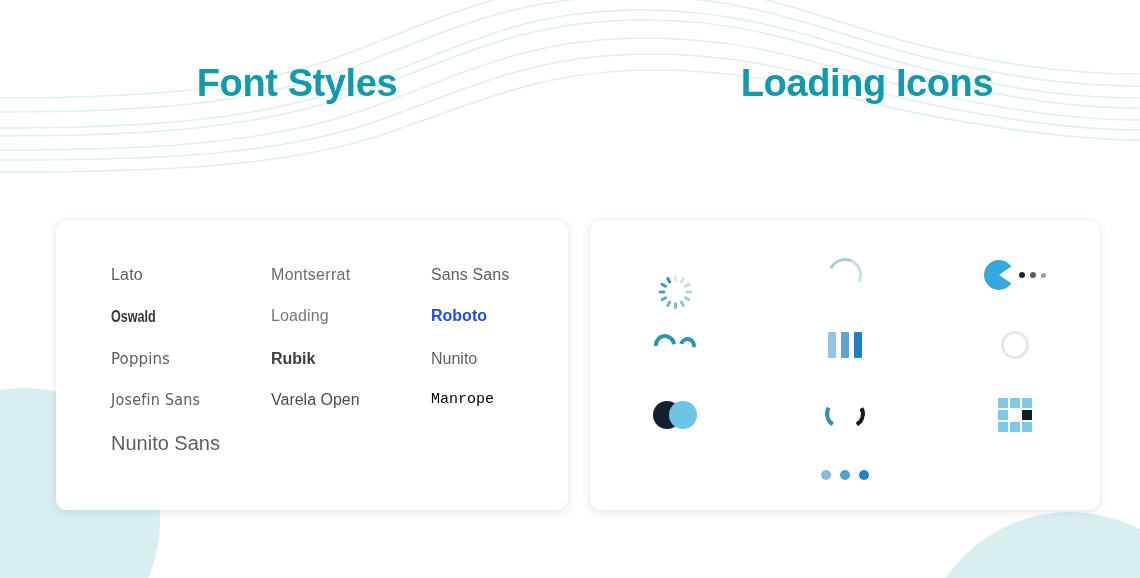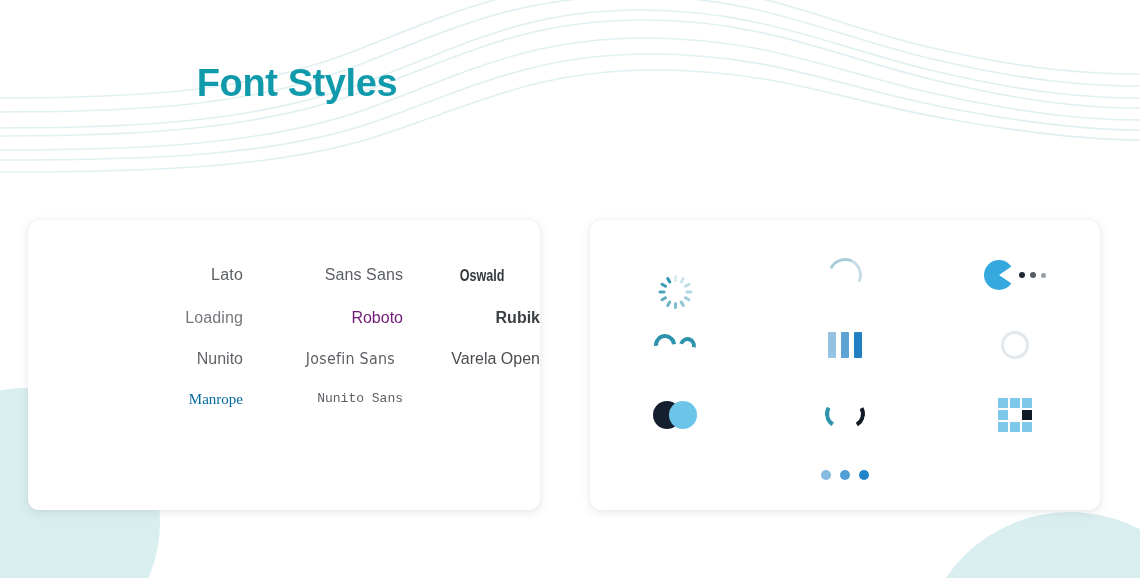--- a/index.html
+++ b/index.html
@@ -78,25 +78,24 @@
   }
 
   
   .card {
     position: absolute;
     background: #ffffff;
     border-radius: 10px;
     box-shadow: 0 2px 10px rgba(60,72,88,0.13), 0 0 1px rgba(60,72,88,0.18);
   }
   .card-fonts {
-    left: 28px;
+    left: 56px;
     top: 220px;
     width: 512px;
     height: 290px;
-    text-align: right;
   }
   .card-loaders {
     left: 20px;
     top: 220px;
     width: 510px;
     height: 290px;
   }
 
   
   .font-grid {
@@ -111,29 +110,29 @@
     white-space: nowrap;
   }
   .f-lato        { font-family: "Liberation Sans", sans-serif; letter-spacing: .2px; }
   .f-oswald      { font-family: "Liberation Sans", sans-serif; font-weight: bold;
                    transform: scaleX(.74); transform-origin: left center;
                    font-size: 17px; color: #35393d; }
   .f-poppins     { font-family: "DejaVu Sans", sans-serif; font-size: 15px; letter-spacing: .1px; }
   .f-josefin     { font-family: "DejaVu Sans", sans-serif; font-size: 15px;
                    letter-spacing: .3px; transform: scaleX(.95);
                    transform-origin: left center; }
-  .f-nunito      { font-family: Liberation Mono, monospace; font-size: 13px; }
+  .f-nunito      { font-family: Liberation Sans, sans-serif; font-size: 20px; }
   .f-montserrat  { font-family: "Liberation Sans", sans-serif; letter-spacing: .3px; color: #6a6e73; }
   .f-raleway     { font-family: "Liberation Sans", sans-serif; color: #75797e; letter-spacing: .1px; }
   .f-rubik       { font-family: "Liberation Sans", sans-serif; font-weight: bold; color: #3c4045; }
   .f-varela      { font-family: "Liberation Sans", sans-serif; color: #4a4e53; }
   .f-opensans    { font-family: "Liberation Sans", sans-serif; color: #5b5f64; letter-spacing: .1px; }
-  .f-roboto      { font-family: "Liberation Sans", sans-serif; color: #701a75; }
+  .f-roboto      { font-family: "Liberation Sans", sans-serif; color: #1d4ed8; font-weight: bold; }
   .f-inter       { font-family: "Liberation Sans", sans-serif; color: #5f6368; }
-  .f-manrope     { font-family: Liberation Serif, serif; font-size: 15px; color: #0369a1; }
+  .f-manrope     { font-family: Liberation Mono, monospace; font-size: 15px; color: #000000; }
 
   
   .loader-grid {
     display: grid;
     grid-template-columns: repeat(3, 1fr);
     grid-template-rows: repeat(3, 70px);
     padding-top: 20px;
   }
   .loader-cell {
     display: flex;
@@ -246,41 +245,44 @@
 
   <section class="panel">
 
     <h1 class="panel-title">Font Styles</h1>
 
 
     <div class="card card-fonts">
       <div class="font-grid">
 
         <div class="font-item f-lato">Lato</div>
+        <div class="font-item f-montserrat">Montserrat</div>
         <div class="font-item f-opensans">Sans Sans</div>
 
         <div class="font-item f-oswald">Oswald</div>
         <div class="font-item f-raleway">Loading</div>
         <div class="font-item f-roboto">Roboto</div>
 
+        <div class="font-item f-poppins">Poppins</div>
         <div class="font-item f-rubik">Rubik</div>
         <div class="font-item f-inter">Nunito</div>
 
         <div class="font-item f-josefin">Josefin Sans</div>
         <div class="font-item f-varela">Varela Open</div>
         <div class="font-item f-manrope">Manrope</div>
 
         <div class="font-item f-nunito">Nunito Sans</div>
 
       </div>
     </div>
   </section>
 
   <section class="panel">
 
+    <h1 class="panel-title">Loading Icons</h1>
 
 
     <div class="card card-loaders">
       <div class="loader-grid">
 
         <div class="loader-cell">
           <div class="ld-ticks">
             <i style="transform:rotate(0deg);opacity:.18"></i>
             <i style="transform:rotate(30deg);opacity:.24"></i>
             <i style="transform:rotate(60deg);opacity:.30"></i>

